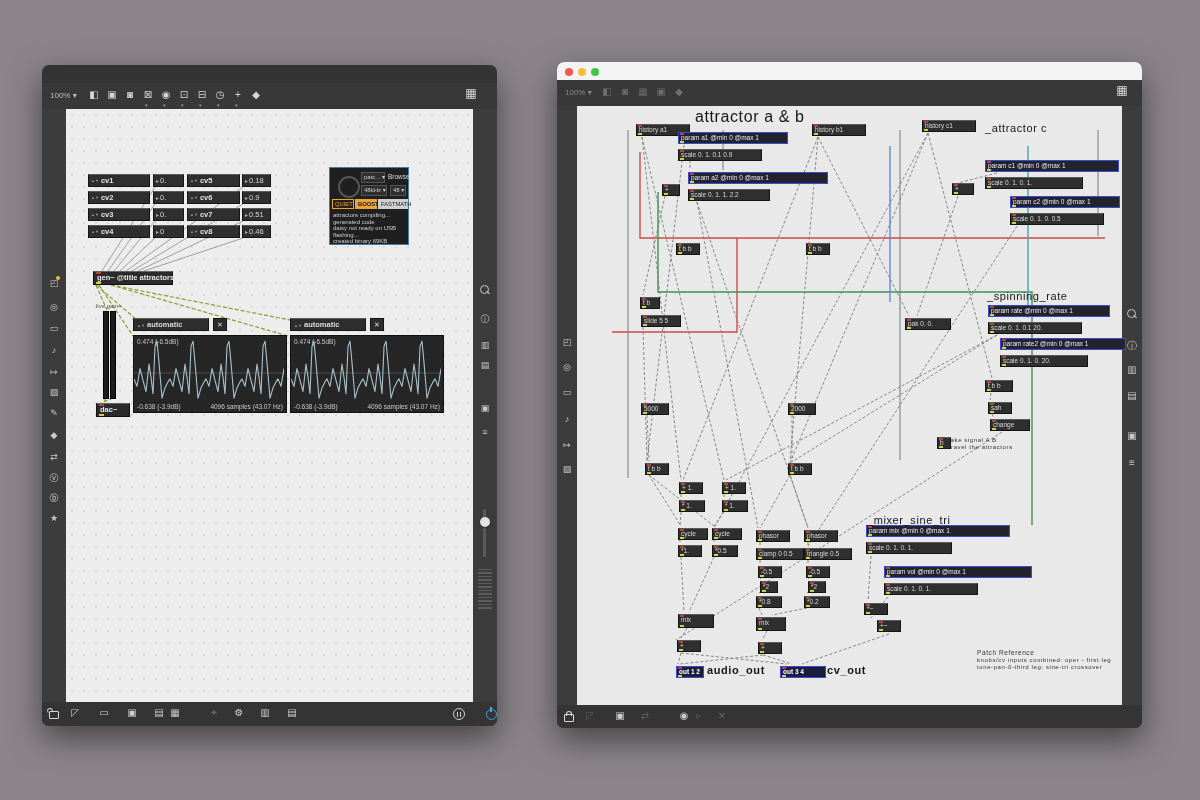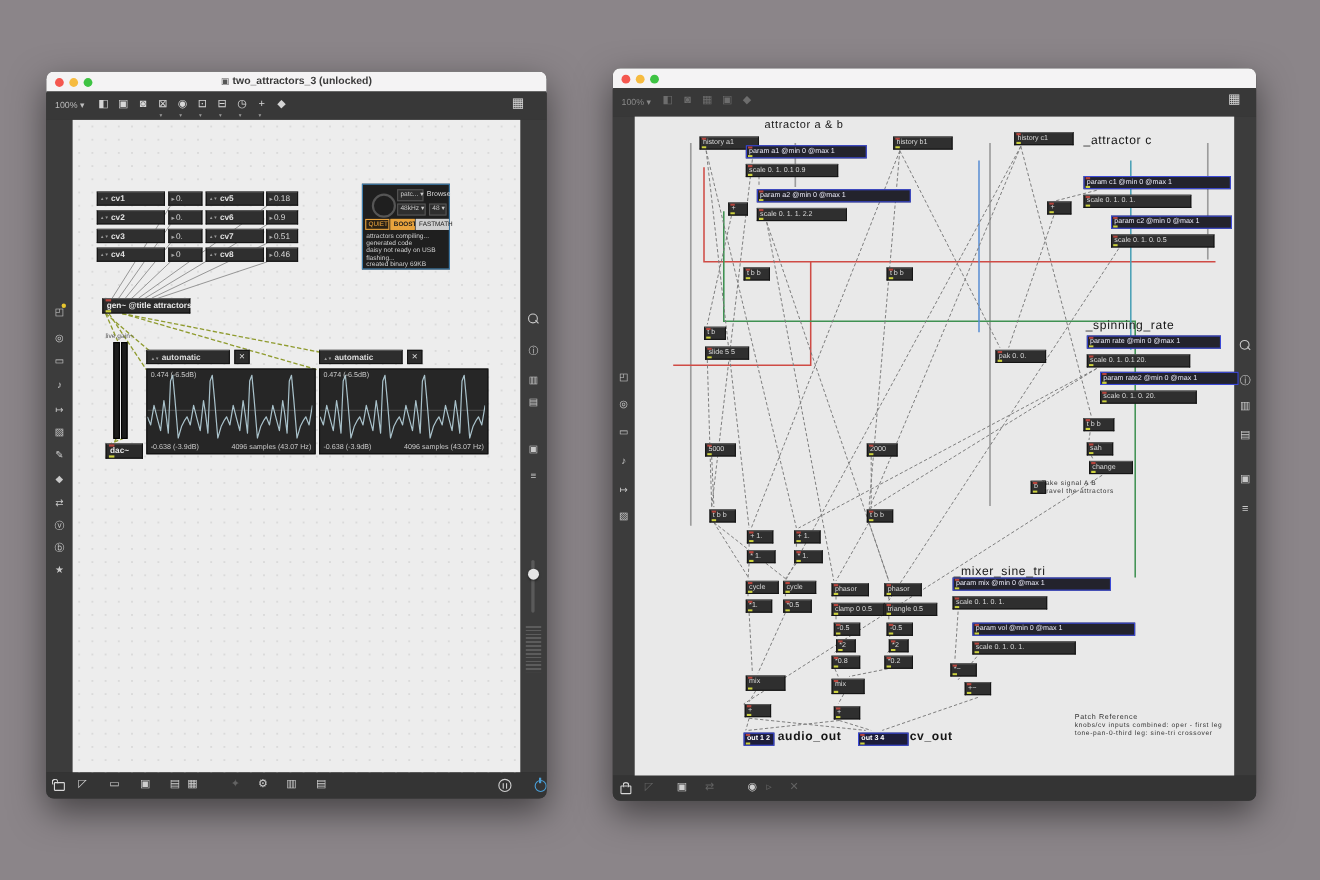--- a/index.html
+++ b/index.html
@@ -77,28 +77,20 @@
   .metericon::after{content:"";position:absolute;left:5.5px;top:2.5px;width:1.5px;height:5px;background:#cfcfcf;}
   .ydot{position:absolute;width:4px;height:4px;border-radius:50%;background:#e7c62f;}
   .vslider{position:absolute;width:3px;background:#5a5a5a;border-radius:2px;}
   .vslider .knob{position:absolute;left:-3.5px;width:10px;height:10px;border-radius:50%;background:#e4e4e4;box-shadow:0 1px 2px rgba(0,0,0,.5);}
   .stripes{position:absolute;background:repeating-linear-gradient(180deg,#5c5c5c 0 1.5px,#3c3c3c 1.5px 3.5px);}
 </style>
 </head>
 <body style="background: rgb(139, 133, 137);">
 
 <div class="window" id="lwin" style="left:42px;top:65px;width:455px;height:661px;">
-  <div class="titlebar">
-    <span class="traffic t-r"></span>
-    <span class="traffic t-y"></span>
-    <span class="traffic t-g"></span>
-    <div class="wtitle">
-      <span class="badge">▣</span><span>two_attractors_3 (unlocked)</span>
-    </div>
-  </div>
   <div class="toolbar">
     <span class="zoomsel">100% ▾</span>
     <span id="lw-tbicons"><span class="tbicon" style="left: 45px;">◧</span><span class="tbicon" style="left: 63px;">▣</span><span class="tbicon" style="left: 81px;">◙</span><span class="tbicon" style="left: 99px;">⊠<span class="sub">▾</span></span><span class="tbicon" style="left: 117px;">◉<span class="sub">▾</span></span><span class="tbicon" style="left: 135px;">⊡<span class="sub">▾</span></span><span class="tbicon" style="left: 153px;">⊟<span class="sub">▾</span></span><span class="tbicon" style="left: 171px;">◷<span class="sub">▾</span></span><span class="tbicon" style="left: 189px;">+<span class="sub">▾</span></span><span class="tbicon" style="left: 207px;">◆</span></span>
     <span class="tbicon" style="left:422px;top:4px;font-size:12px;">▦</span>
   </div>
   <div class="strip" style="left:0;top:44px;width:24px;bottom:24px;" id="lw-lstrip">
       <span class="sicon" style="left: 4px; top: 169px;">◰</span>
       <span class="sicon" style="left: 4px; top: 193px;">◎</span>
       <span class="sicon" style="left: 4px; top: 214px;">▭</span>
       <span class="sicon" style="left: 4px; top: 236px;">♪</span>
@@ -387,21 +379,21 @@
       <div class="obj" style="left: 231px; top: 475px; width: 18px; height: 12px;">*2</div>
       <div class="obj" style="left: 179px; top: 490px; width: 26px; height: 12px;">*0.8</div>
       <div class="obj" style="left: 227px; top: 490px; width: 26px; height: 12px;">*0.2</div>
       <div class="obj" style="left: 101px; top: 508px; width: 36px; height: 14px;">mix</div>
       <div class="obj" style="left: 179px; top: 511px; width: 30px; height: 14px;">mix</div>
       <div class="obj" style="left: 100px; top: 534px; width: 24px; height: 12px;">+</div>
       <div class="obj" style="left: 181px; top: 536px; width: 24px; height: 12px;">+</div>
       <div class="obj" style="left: 360px; top: 331px; width: 14px; height: 12px;">b</div>
       <div class="out" style="left: 99px; top: 560px; width: 28px; height: 12px;">out 1 2</div>
       <div class="out" style="left: 203px; top: 560px; width: 46px; height: 12px;">out 3 4</div>
-      <div class="comment" style="left: 118px; top: 2px; font-size: 10px; font-weight: normal; color: rgb(22, 22, 22);">attractor a &amp; b</div>
+      <div class="comment" style="left: 118px; top: 2px; font-size: 16px; font-weight: normal; color: rgb(22, 22, 22);">attractor a &amp; b</div>
       <div class="comment" style="left: 408px; top: 16px; font-size: 11px; font-weight: normal; color: rgb(22, 22, 22);">_attractor c</div>
       <div class="comment" style="left: 410px; top: 184px; font-size: 11px; font-weight: normal; color: rgb(22, 22, 22);">_spinning_rate</div>
       <div class="comment" style="left: 290px; top: 408px; font-size: 11px; font-weight: normal; color: rgb(22, 22, 22);">_mixer_sine_tri</div>
       <div class="comment" style="left: 130px; top: 558px; font-size: 11px; font-weight: bold; color: rgb(22, 22, 22);">audio_out</div>
       <div class="comment" style="left: 250px; top: 558px; font-size: 11px; font-weight: bold; color: rgb(22, 22, 22);">cv_out</div>
       <div class="comment" style="left: 370px; top: 331px; font-size: 6px; font-weight: normal; color: rgb(51, 51, 51);">Take signal A B</div>
       <div class="comment" style="left: 370px; top: 338px; font-size: 6px; font-weight: normal; color: rgb(51, 51, 51);">Travel the attractors</div>
       <div class="comment" style="left: 400px; top: 543px; font-size: 6.5px; font-weight: normal; color: rgb(51, 51, 51);">Patch Reference</div>
       <div class="comment" style="left: 400px; top: 551px; font-size: 6px; font-weight: normal; color: rgb(51, 51, 51);">knobs/cv inputs combined: oper - first leg</div>
       <div class="comment" style="left: 400px; top: 558px; font-size: 6px; font-weight: normal; color: rgb(51, 51, 51);">tone-pan-0-third leg: sine-tri crossover</div>

